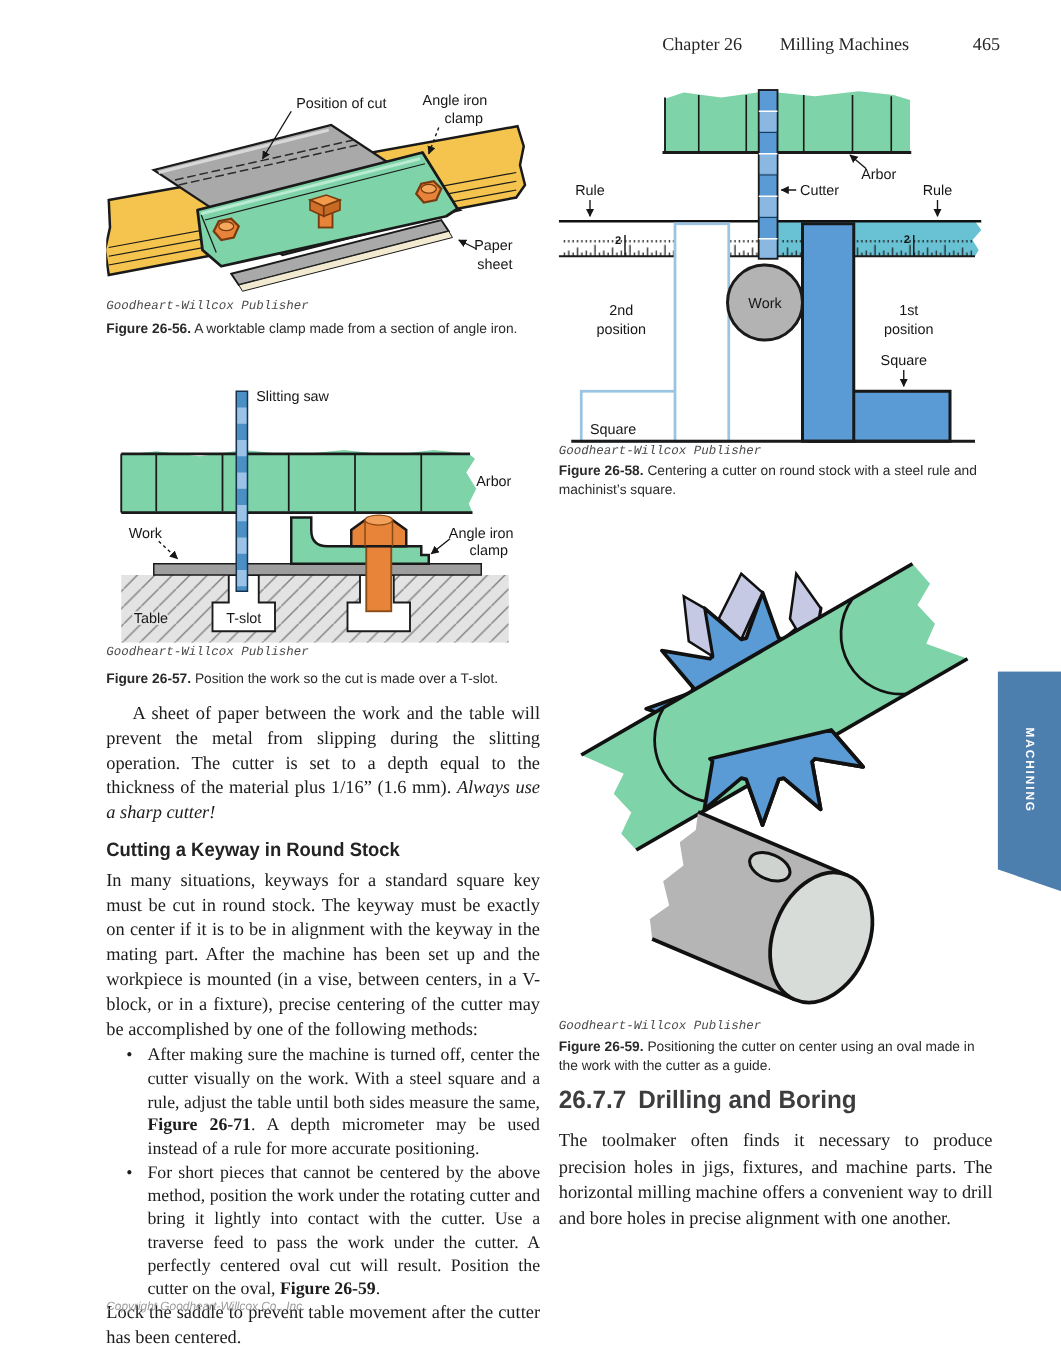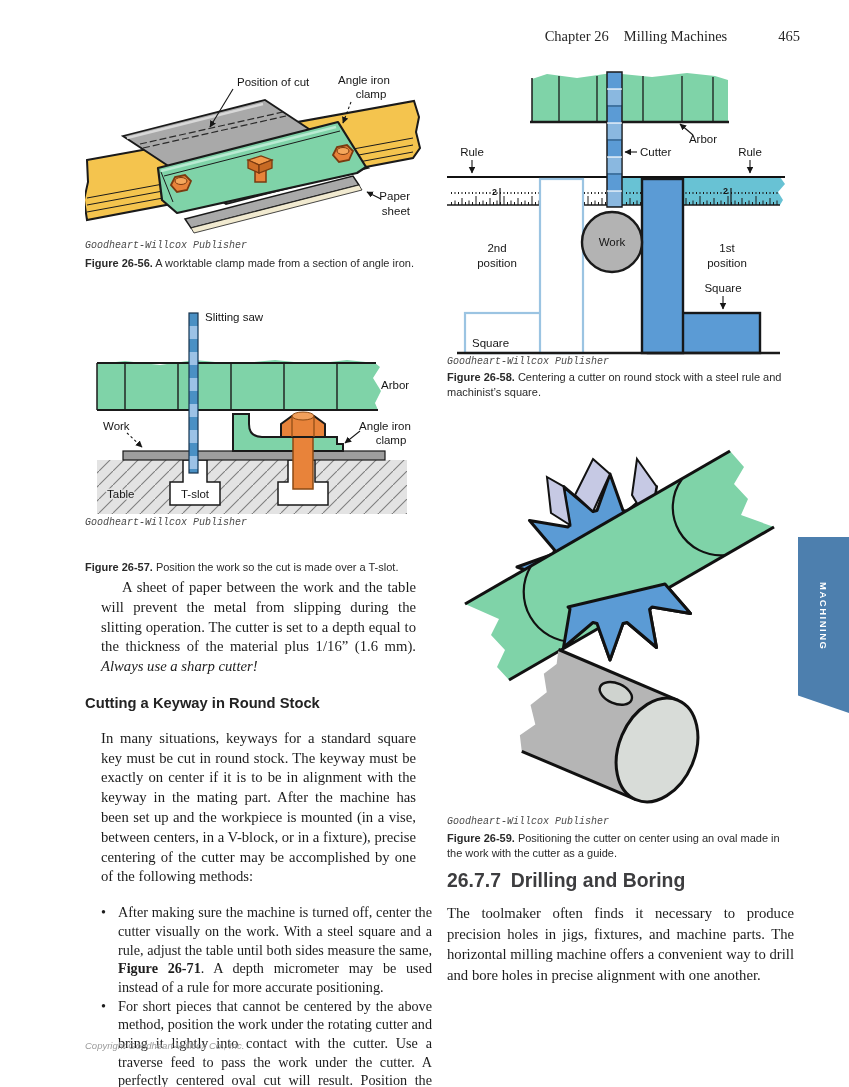--- a/index.html
+++ b/index.html
@@ -1,35 +1,35 @@
 <!DOCTYPE html>
 <html><head>
 <meta charset="utf-8">
 <style>
   html,body{margin:0;padding:0;background:#ffffff;}
   .page{position:relative;width:849px;height:1087px;background:#ffffff;overflow:hidden;
         font-family:"Liberation Serif",serif;color:#1c1c1c;}
   
   .hdr{position:absolute;top:28px;left:400px;width:400px;display:flex;justify-content:flex-end;
        align-items:baseline;font-size:14.5px;color:#262626;}
-  .hdr .chap{margin-right:15px;}
+  .hdr .chap{margin-right:30px;}
   .hdr .pg{font-weight:normal;margin-left:51px;}
   
   .fig{position:absolute;}
   .fig-label{font-family:"Liberation Sans",sans-serif;font-size:11.5px;fill:#161616;}
   .fig-label-halo{paint-order:stroke;stroke:#e3e3e3;stroke-width:3px;}
   .credit{position:absolute;width:345px;text-align:left;font-family:Liberation Mono, monospace;
           font-style:italic;font-size:10px;color:#4a4a4a;}
   .cap{position:absolute;width:347px;font-family:"Liberation Sans",sans-serif;font-size:11px;
        line-height:14.5px;color:#2a2a2a;}
   .cap b{font-weight:bold;}
   
   .textcol{position:absolute;left:85px;top:562px;width:347px;font-size:14.7px;line-height:19.8px;
            text-align:justify;}
-  .textcol p{margin:16px;}
+  .textcol p{margin:0;}
   .textcol p.indent{text-indent:21px;}
   .h3{font-family:"Liberation Sans",sans-serif;font-weight:bold;font-size:15.5px;color:#232323;
       margin:10px 0 5px 0;transform:scaleX(.95);transform-origin:left;white-space:nowrap;}
   .blist{list-style:none;margin:1px 0 0 0;padding:0;}
   .blist li{position:relative;padding-left:33px;line-height:18.7px;font-size:14.2px;text-align:justify;}
   .blist .mk{position:absolute;left:16px;}
   .sec{position:absolute;left:447px;top:869px;width:347px;}
   .h2{font-family:"Liberation Sans",sans-serif;font-weight:bold;font-size:20px;color:#3d3d3f;
       margin:0 0 11px 0;transform:scaleX(.97);transform-origin:left;white-space:nowrap;}
   .h2 .num{margin-right:10px;}
@@ -160,21 +160,21 @@
       <text class="fig-label" x="18" y="127">Work</text>
       <line x1="42" y1="130" x2="57" y2="144" stroke="#161616" stroke-width="1.1" stroke-dasharray="2.5,2.5" marker-end="url(#m57)"></line>
       <text class="fig-label" x="300" y="127" text-anchor="middle">Angle iron</text>
       <text class="fig-label" x="306" y="141" text-anchor="middle">clamp</text>
       <line x1="275" y1="128" x2="260" y2="140" stroke="#161616" stroke-width="1.1" marker-end="url(#m57)"></line>
       <text class="fig-label fig-label-halo" x="22" y="195">Table</text>
       <text class="fig-label" x="110" y="195" text-anchor="middle">T-slot</text>
     </g>
   </svg>
   <div class="credit" style="left:85px;top:517px">Goodheart-Willcox Publisher</div>
-  <div class="cap" style="left:85px;top:560px"><b>Figure 26-57.</b><span> Position the work so the cut is made over a T-slot.</span></div>
+  <div class="cap" style="left:85px;top:536px"><b>Figure 26-57.</b><span> Position the work so the cut is made over a T-slot.</span></div>
 
   <svg class="fig" style="left:447px;top:64px" width="345" height="294" viewBox="0 0 345 294">
     <defs>
       <marker id="m58" markerWidth="7" markerHeight="7" refX="5.5" refY="3" orient="auto">
         <path d="M0,0 L6,3 L0,6 Z" fill="#161616"></path>
       </marker>
       <pattern id="tk" width="28" height="13" patternUnits="userSpaceOnUse">
         <line x1="1" y1="13" x2="1" y2="2" stroke="#1a1a1a" stroke-width="1"></line>
         <line x1="4.5" y1="13" x2="4.5" y2="8" stroke="#1a1a1a" stroke-width="1"></line>
         <line x1="8" y1="13" x2="8" y2="6.5" stroke="#1a1a1a" stroke-width="1"></line>

